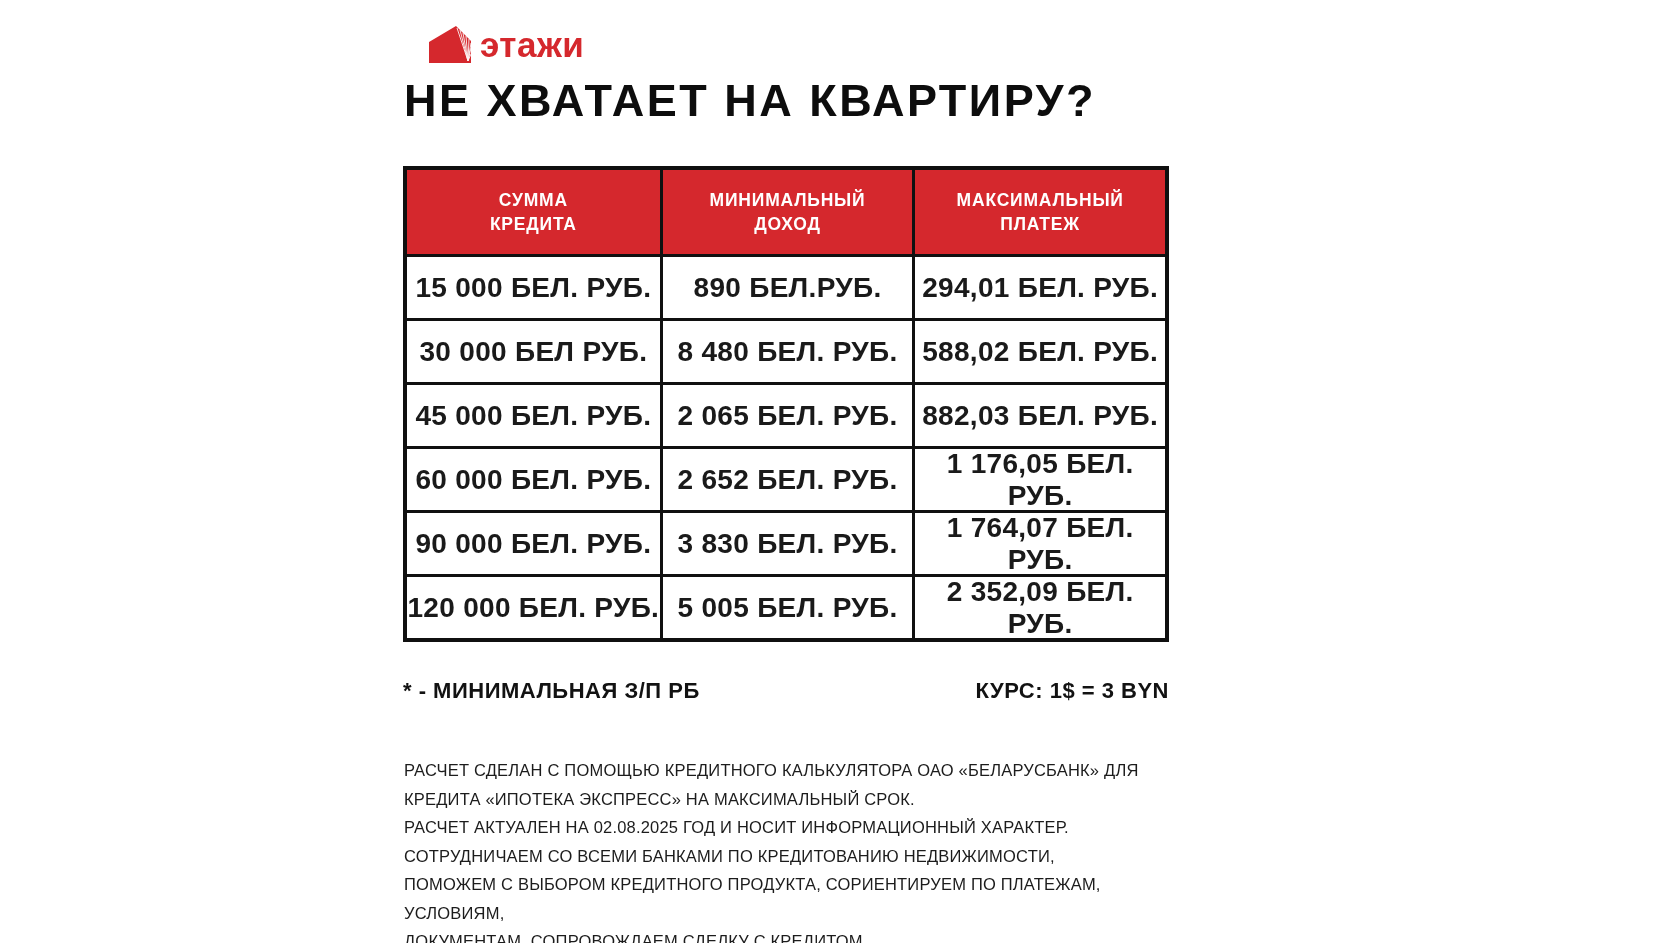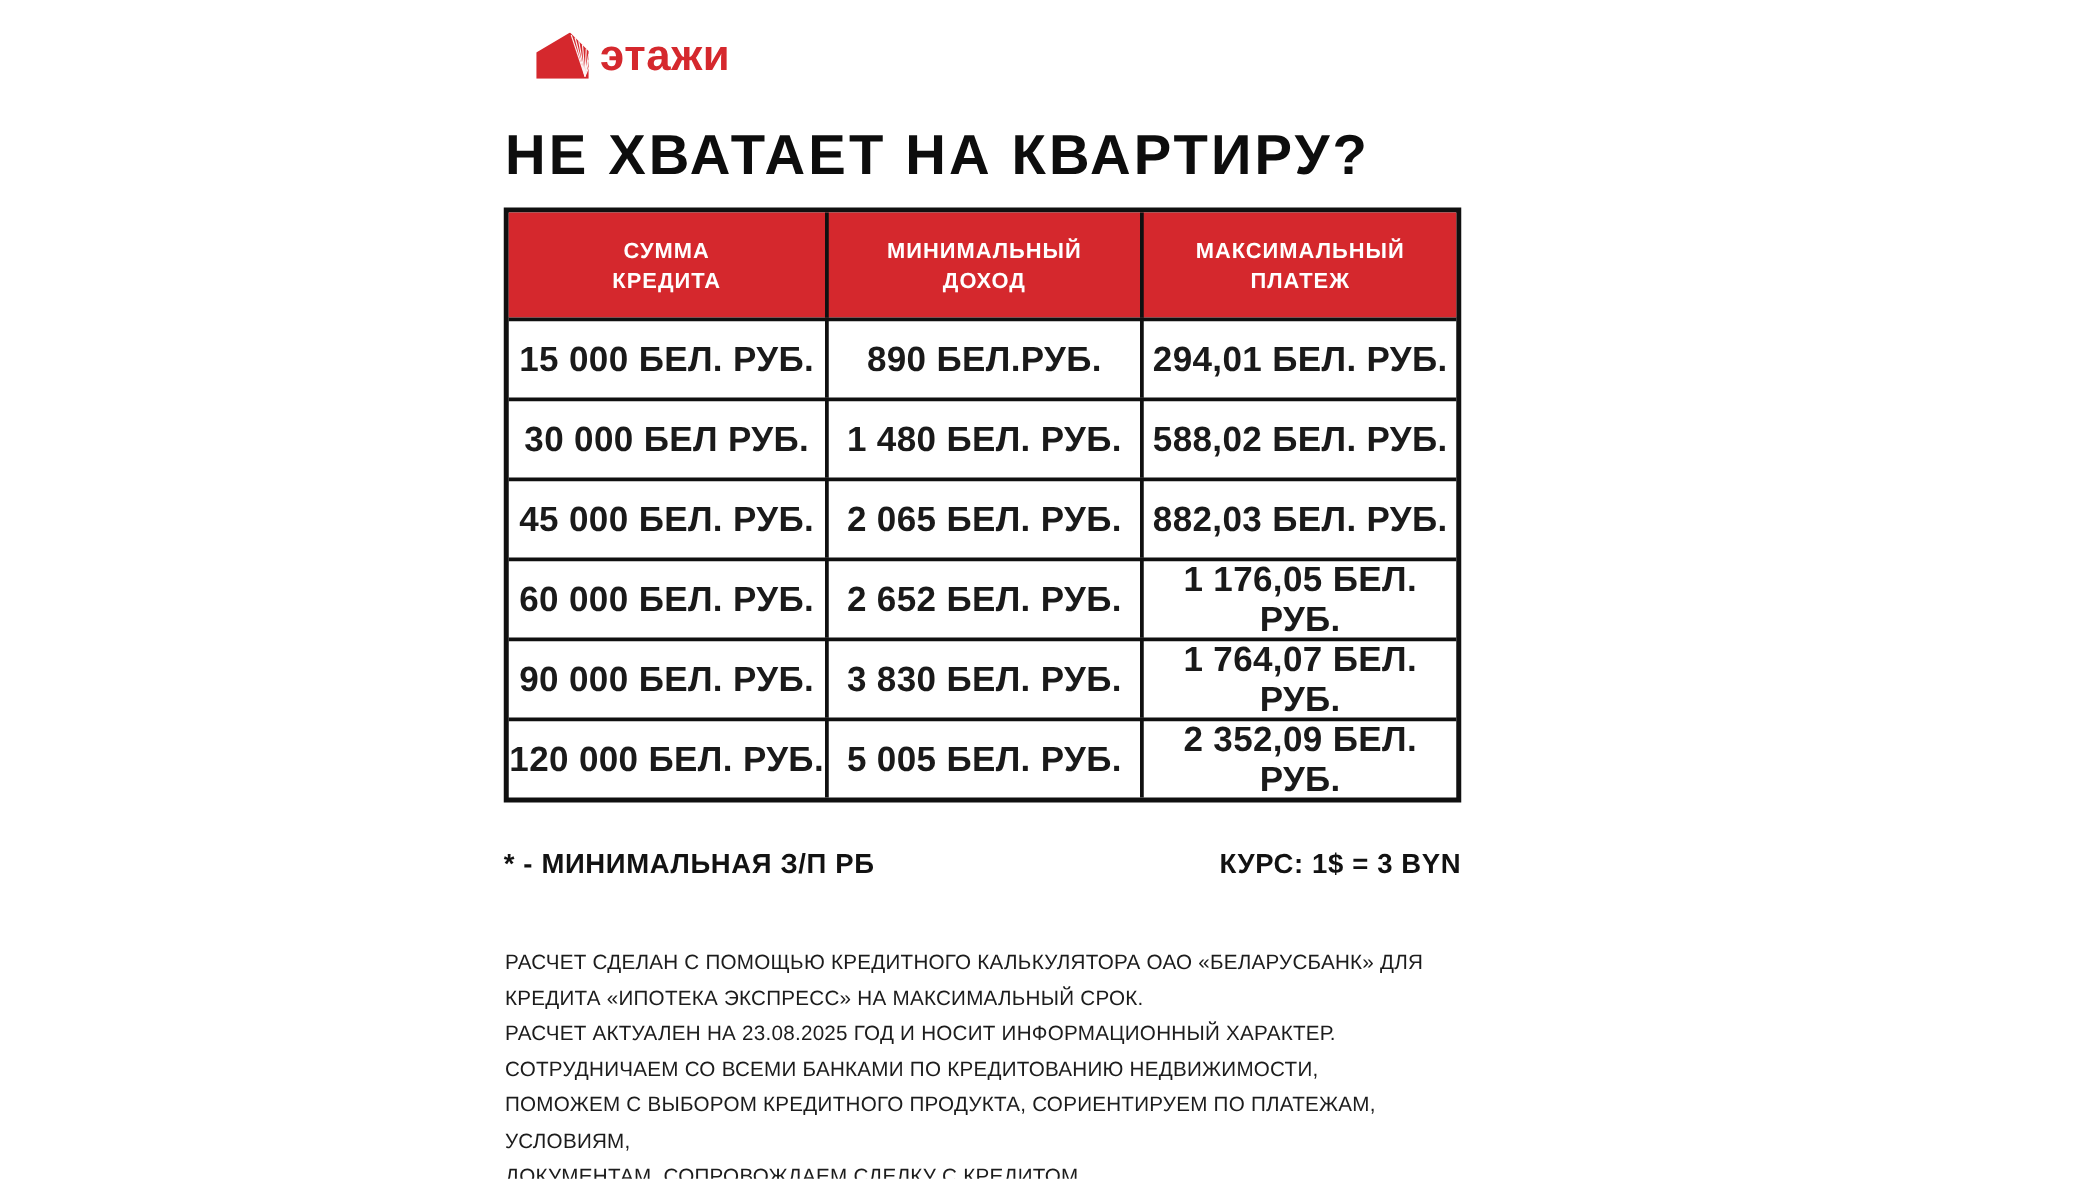--- a/index.html
+++ b/index.html
@@ -14,21 +14,21 @@
   .content { position: absolute; left: 403px; top: 24px; width: 766px; }
 
   .logo { position: absolute; left: 26px; top: 2px; display: flex; align-items: center; gap: 9px; }
   .logo-icon { width: 42px; height: 37px; display: block; }
   .logo-text {
     font-size: 35px; font-weight: bold; color: #d5282d;
     letter-spacing: 0.5px; line-height: 1;
   }
 
   .title {
-    position: absolute; left: 1px; top: 74px;
+    position: absolute; left: 1px; top: 51px;
     font-size: 45px; font-weight: 800; color: #0d0d0d;
     letter-spacing: 2.5px; white-space: nowrap;
   }
 
   .table {
     position: absolute; left: 0; top: 142px; width: 766px;
     border: 4px solid #101010;
     display: grid;
     grid-template-columns: 1fr 1fr 1fr;
     background: #ffffff;
@@ -100,21 +100,21 @@
       <div class="cell hcell col2">МИНИМАЛЬНЫЙ
 ДОХОД</div>
       <div class="cell hcell col3">МАКСИМАЛЬНЫЙ
 ПЛАТЕЖ</div>
 
       <div class="cell dcell col1">15 000 БЕЛ. РУБ.</div>
       <div class="cell dcell col2">890 БЕЛ.РУБ.</div>
       <div class="cell dcell col3">294,01 БЕЛ. РУБ.</div>
 
       <div class="cell dcell col1">30 000 БЕЛ РУБ.</div>
-      <div class="cell dcell col2">1 480 БЕЛ. РУБ.</div>
+      <div class="cell dcell col2">8 480 БЕЛ. РУБ.</div>
       <div class="cell dcell col3">588,02 БЕЛ. РУБ.</div>
 
       <div class="cell dcell col1">45 000 БЕЛ. РУБ.</div>
       <div class="cell dcell col2">2 065 БЕЛ. РУБ.</div>
       <div class="cell dcell col3">882,03 БЕЛ. РУБ.</div>
 
       <div class="cell dcell col1">60 000 БЕЛ. РУБ.</div>
       <div class="cell dcell col2">2 652 БЕЛ. РУБ.</div>
       <div class="cell dcell col3">1 176,05 БЕЛ. РУБ.</div>
 
@@ -128,21 +128,21 @@
     </div>
 
     <div class="footnote">
       <span>* - МИНИМАЛЬНАЯ З/П РБ</span>
       <span>КУРС: 1$ = 3 BYN</span>
     </div>
 
     <div class="disclaimer">
       <div>РАСЧЕТ СДЕЛАН С ПОМОЩЬЮ КРЕДИТНОГО КАЛЬКУЛЯТОРА ОАО «БЕЛАРУСБАНК» ДЛЯ</div>
       <div>КРЕДИТА «ИПОТЕКА ЭКСПРЕСС» НА МАКСИМАЛЬНЫЙ СРОК.</div>
-      <div>РАСЧЕТ АКТУАЛЕН НА 23.08.2025 ГОД И НОСИТ ИНФОРМАЦИОННЫЙ ХАРАКТЕР.</div>
+      <div>РАСЧЕТ АКТУАЛЕН НА 02.08.2025 ГОД И НОСИТ ИНФОРМАЦИОННЫЙ ХАРАКТЕР.</div>
       <div>СОТРУДНИЧАЕМ СО ВСЕМИ БАНКАМИ ПО КРЕДИТОВАНИЮ НЕДВИЖИМОСТИ,</div>
       <div>ПОМОЖЕМ С ВЫБОРОМ КРЕДИТНОГО ПРОДУКТА, СОРИЕНТИРУЕМ ПО ПЛАТЕЖАМ,</div>
       <div>УСЛОВИЯМ,</div>
       <div>ДОКУМЕНТАМ, СОПРОВОЖДАЕМ СДЕЛКУ С КРЕДИТОМ</div>
     </div>
 
   </div>
 </div>
 
 </body></html>

